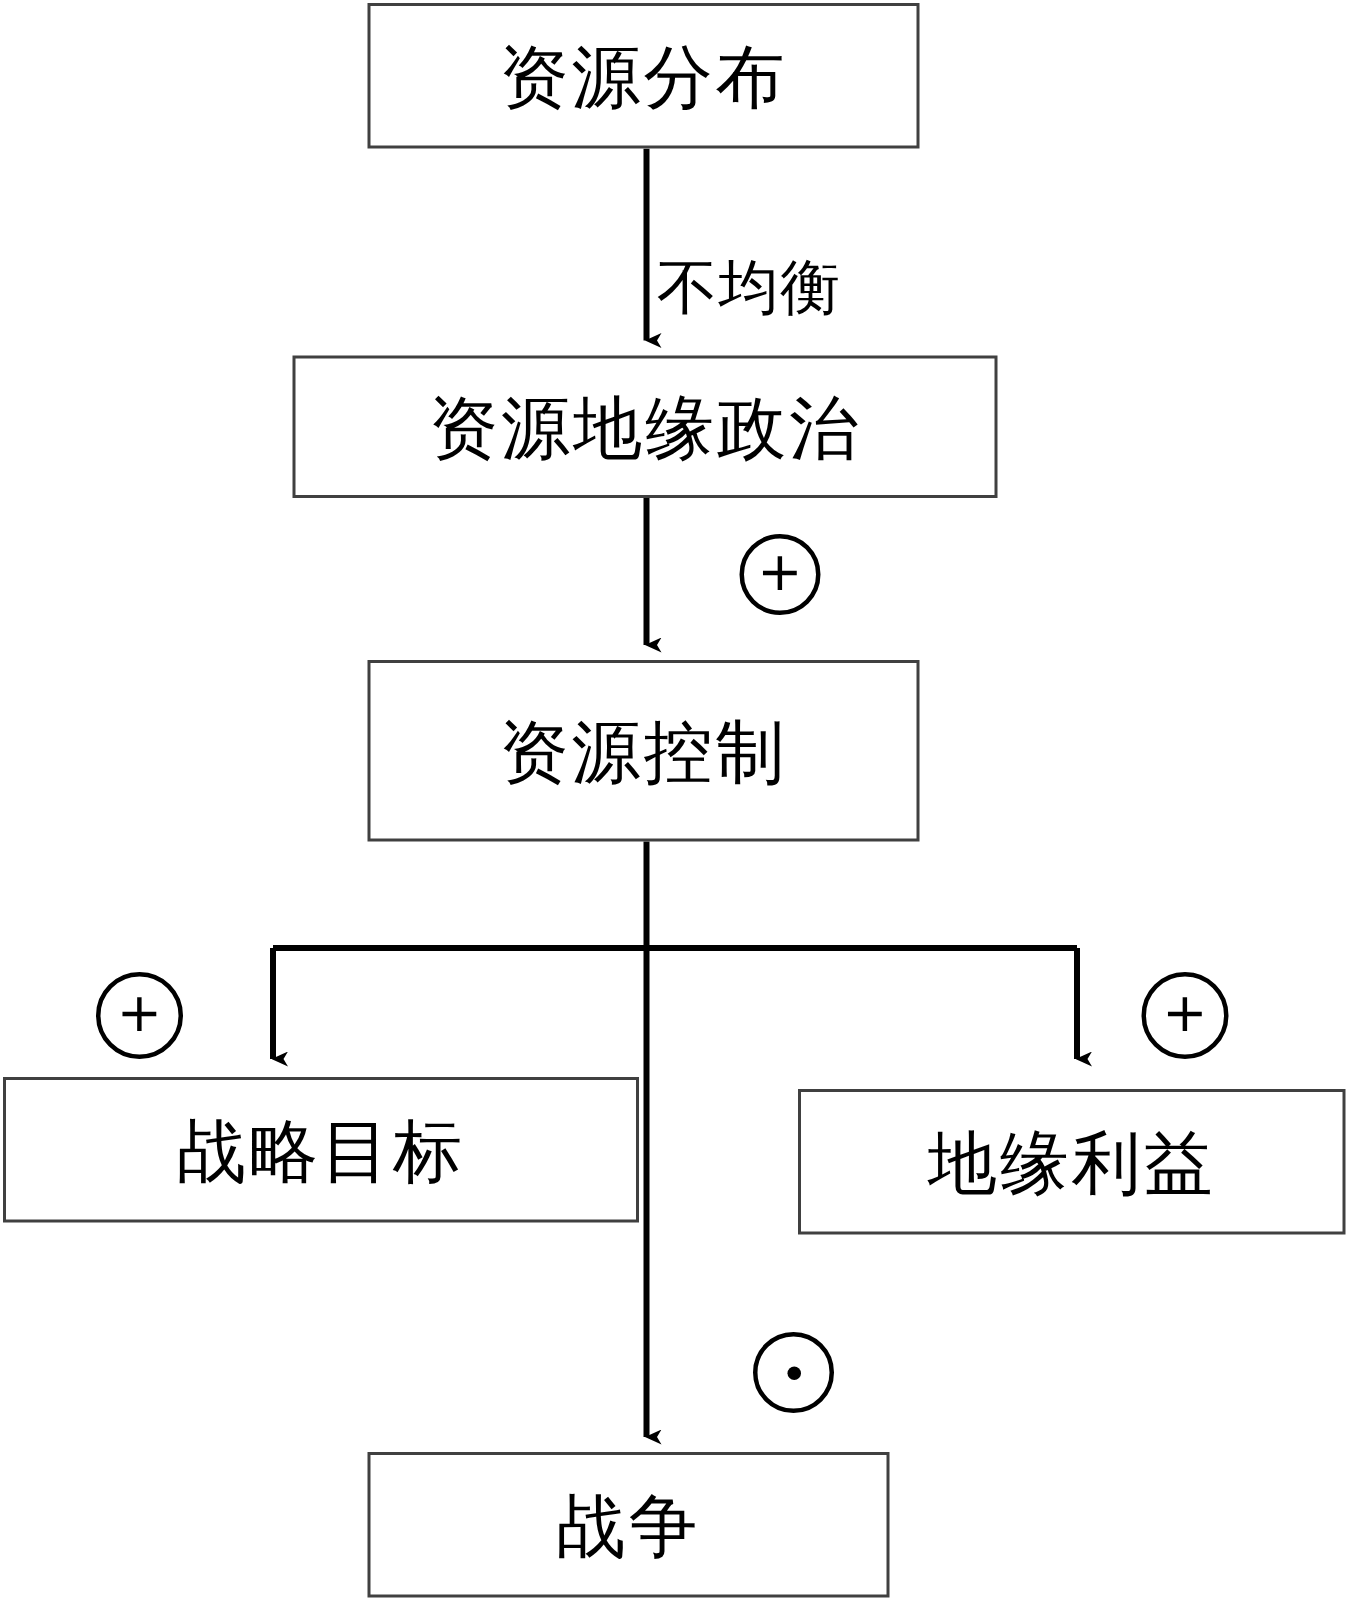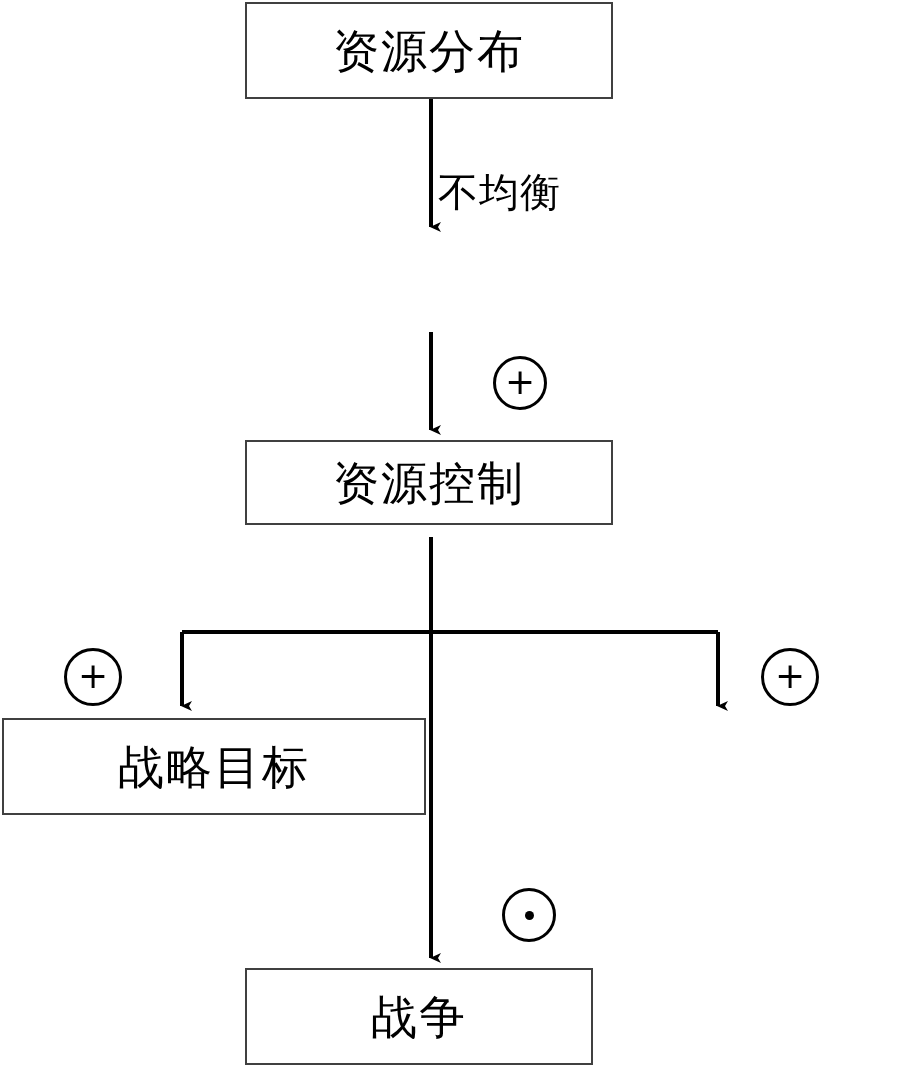--- a/index.html
+++ b/index.html
@@ -100,29 +100,35 @@
 
     <line x1="182" y1="632" x2="182" y2="706" stroke="#000000" stroke-width="4" marker-end="url(#arrowhead)"></line>
 
     <line x1="718" y1="632" x2="718" y2="706" stroke="#000000" stroke-width="4" marker-end="url(#arrowhead)"></line>
   </svg>
 
   <div class="node-box" style="left:245px; top:2px; width:368px; height:97px;">
     <span class="node-label">资源分布</span>
   </div>
 
+  <div class="node-box" style="left:195px; top:237px; width:470px; height:95px;">
+    <span class="node-label">资源地缘政治</span>
+  </div>
 
-  <div class="node-box" style="left:245px; top:440px; width:368px; height:85px;">
+  <div class="node-box" style="left:245px; top:440px; width:368px; height:121px;">
     <span class="node-label">资源控制</span>
   </div>
 
   <div class="node-box" style="left:2px; top:718px; width:424px; height:97px;">
     <span class="node-label">战略目标</span>
   </div>
 
+  <div class="node-box" style="left:532px; top:726px; width:365px; height:97px;">
+    <span class="node-label">地缘利益</span>
+  </div>
 
   <div class="node-box" style="left:245px; top:968px; width:348px; height:97px;">
     <span class="node-label">战争</span>
   </div>
 
   <div class="edge-label" style="left:438px; top:148px;margin-top:24px;">不均衡</div>
 
   <div class="polarity-marker" style="left:493px; top:356px; width:54px; height:54px;">
     <span class="polarity-glyph glyph-plus">+</span>
   </div>

